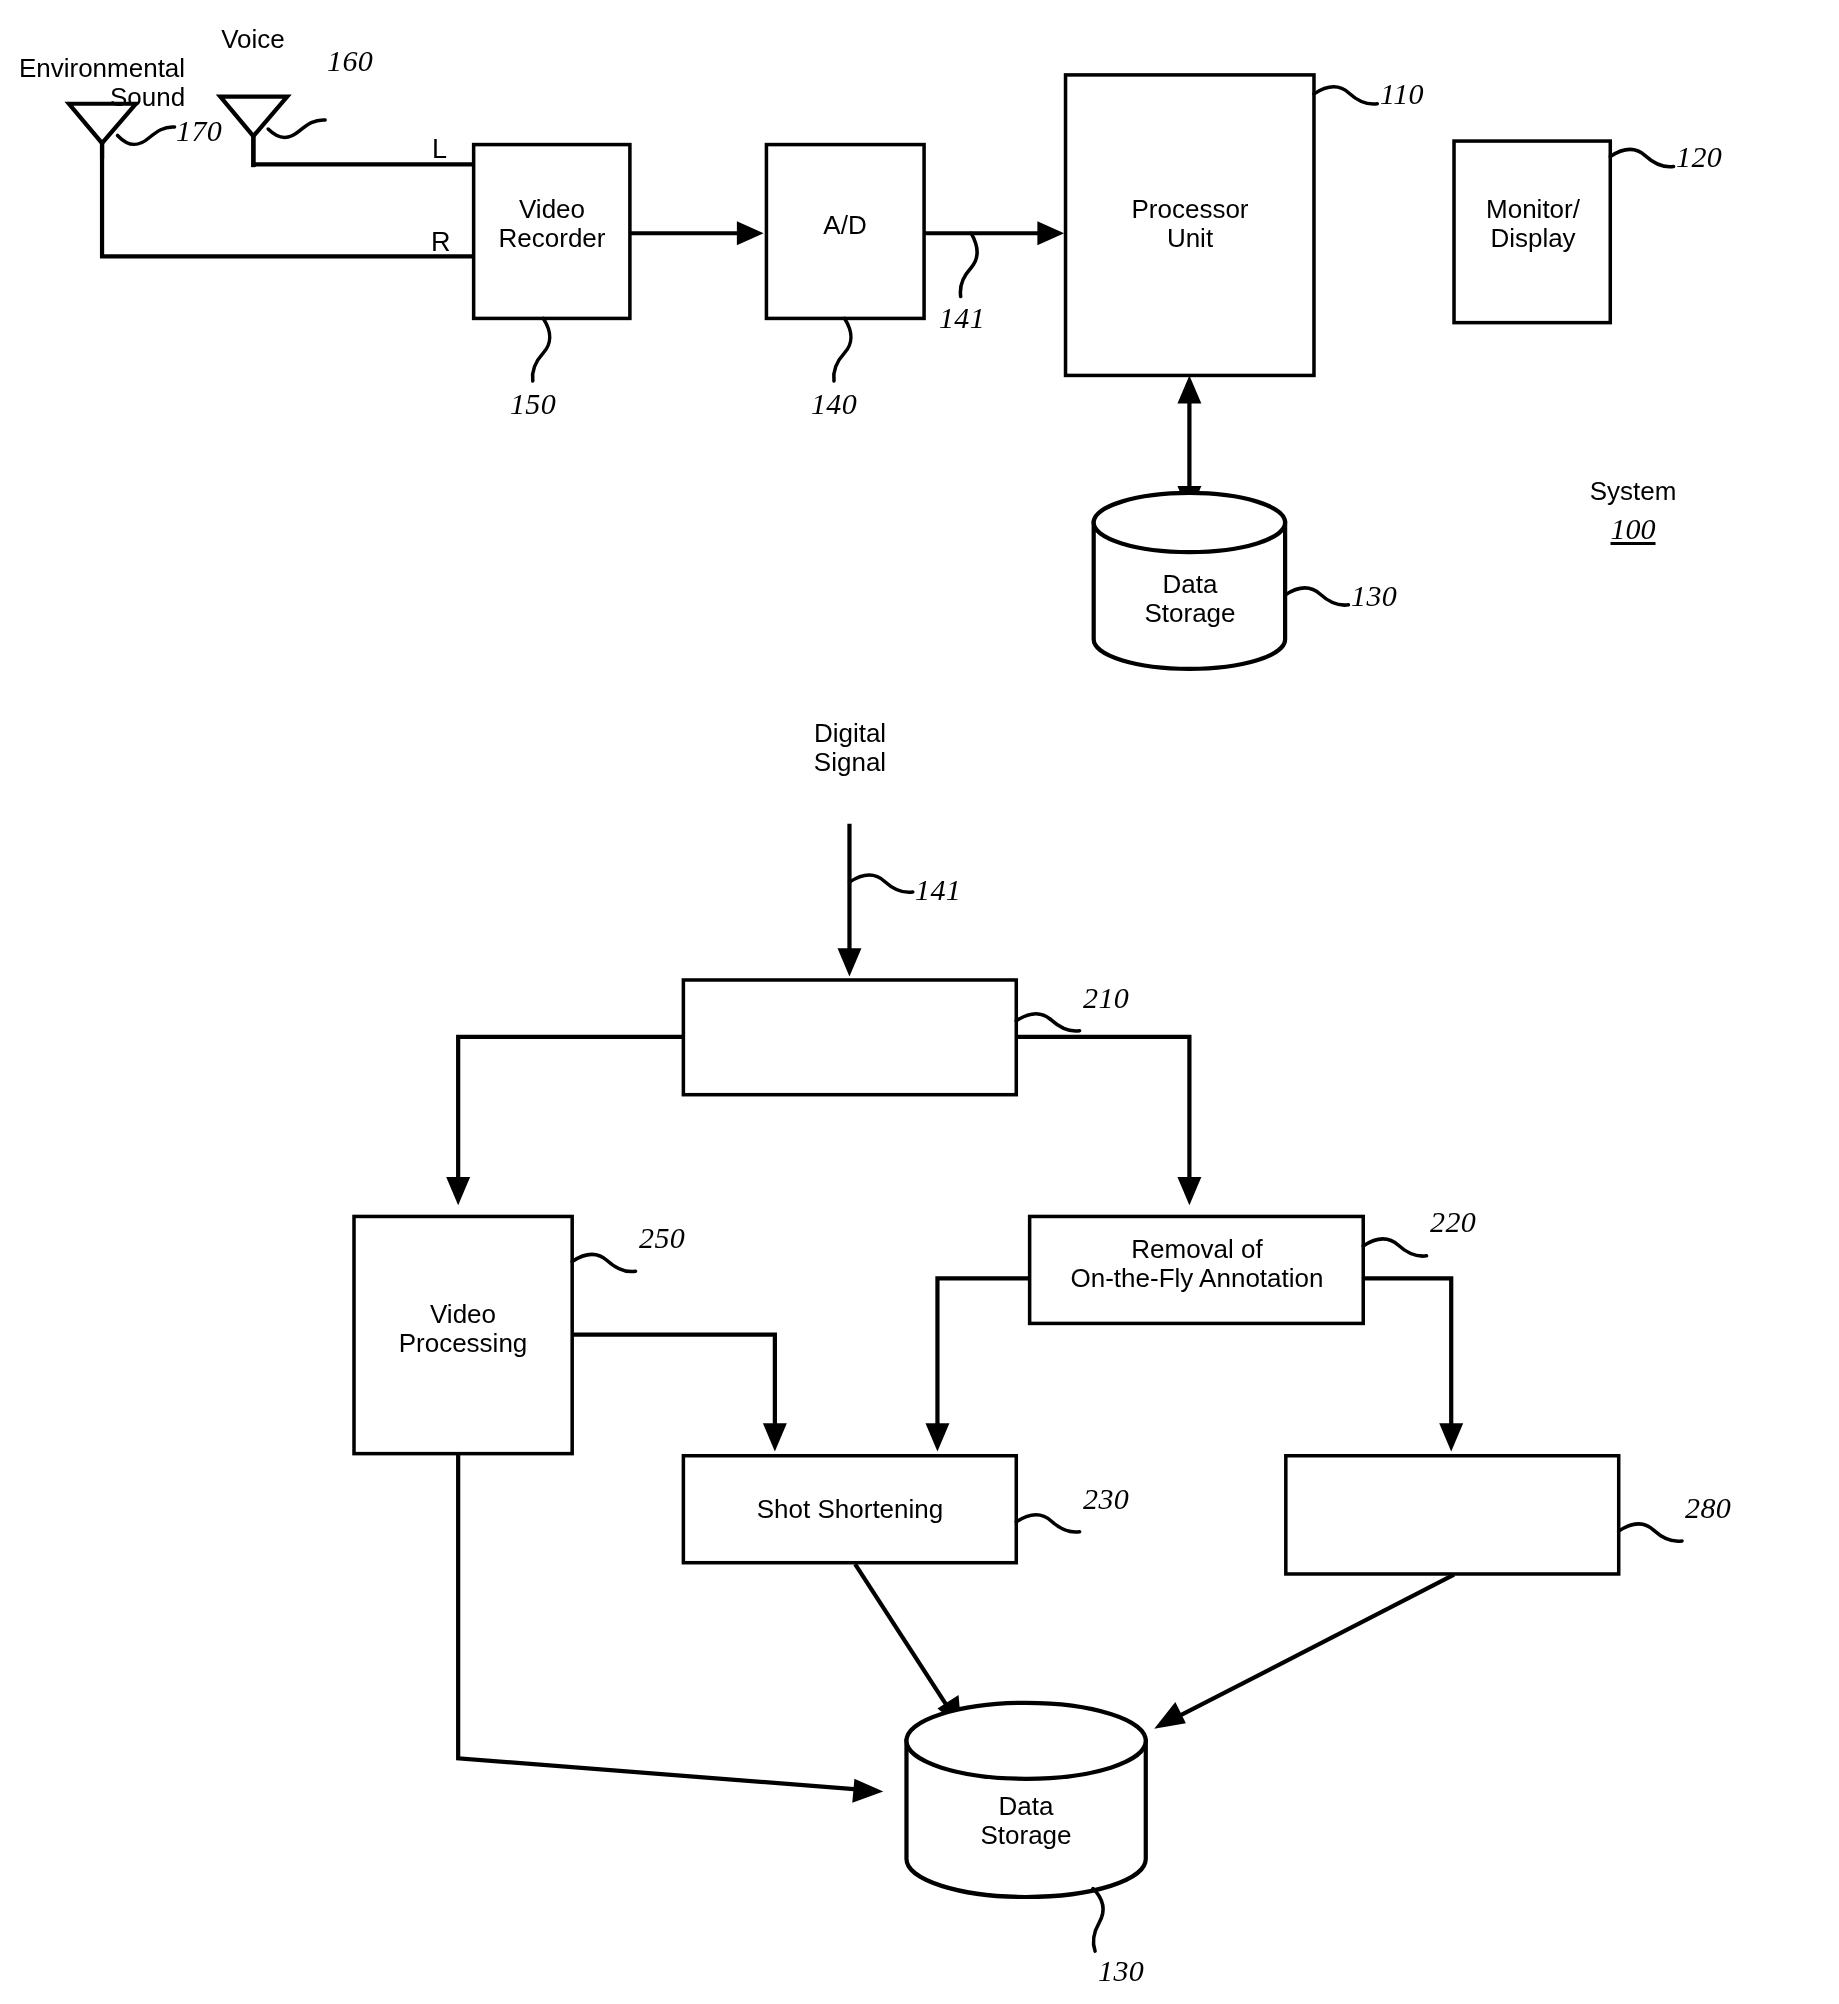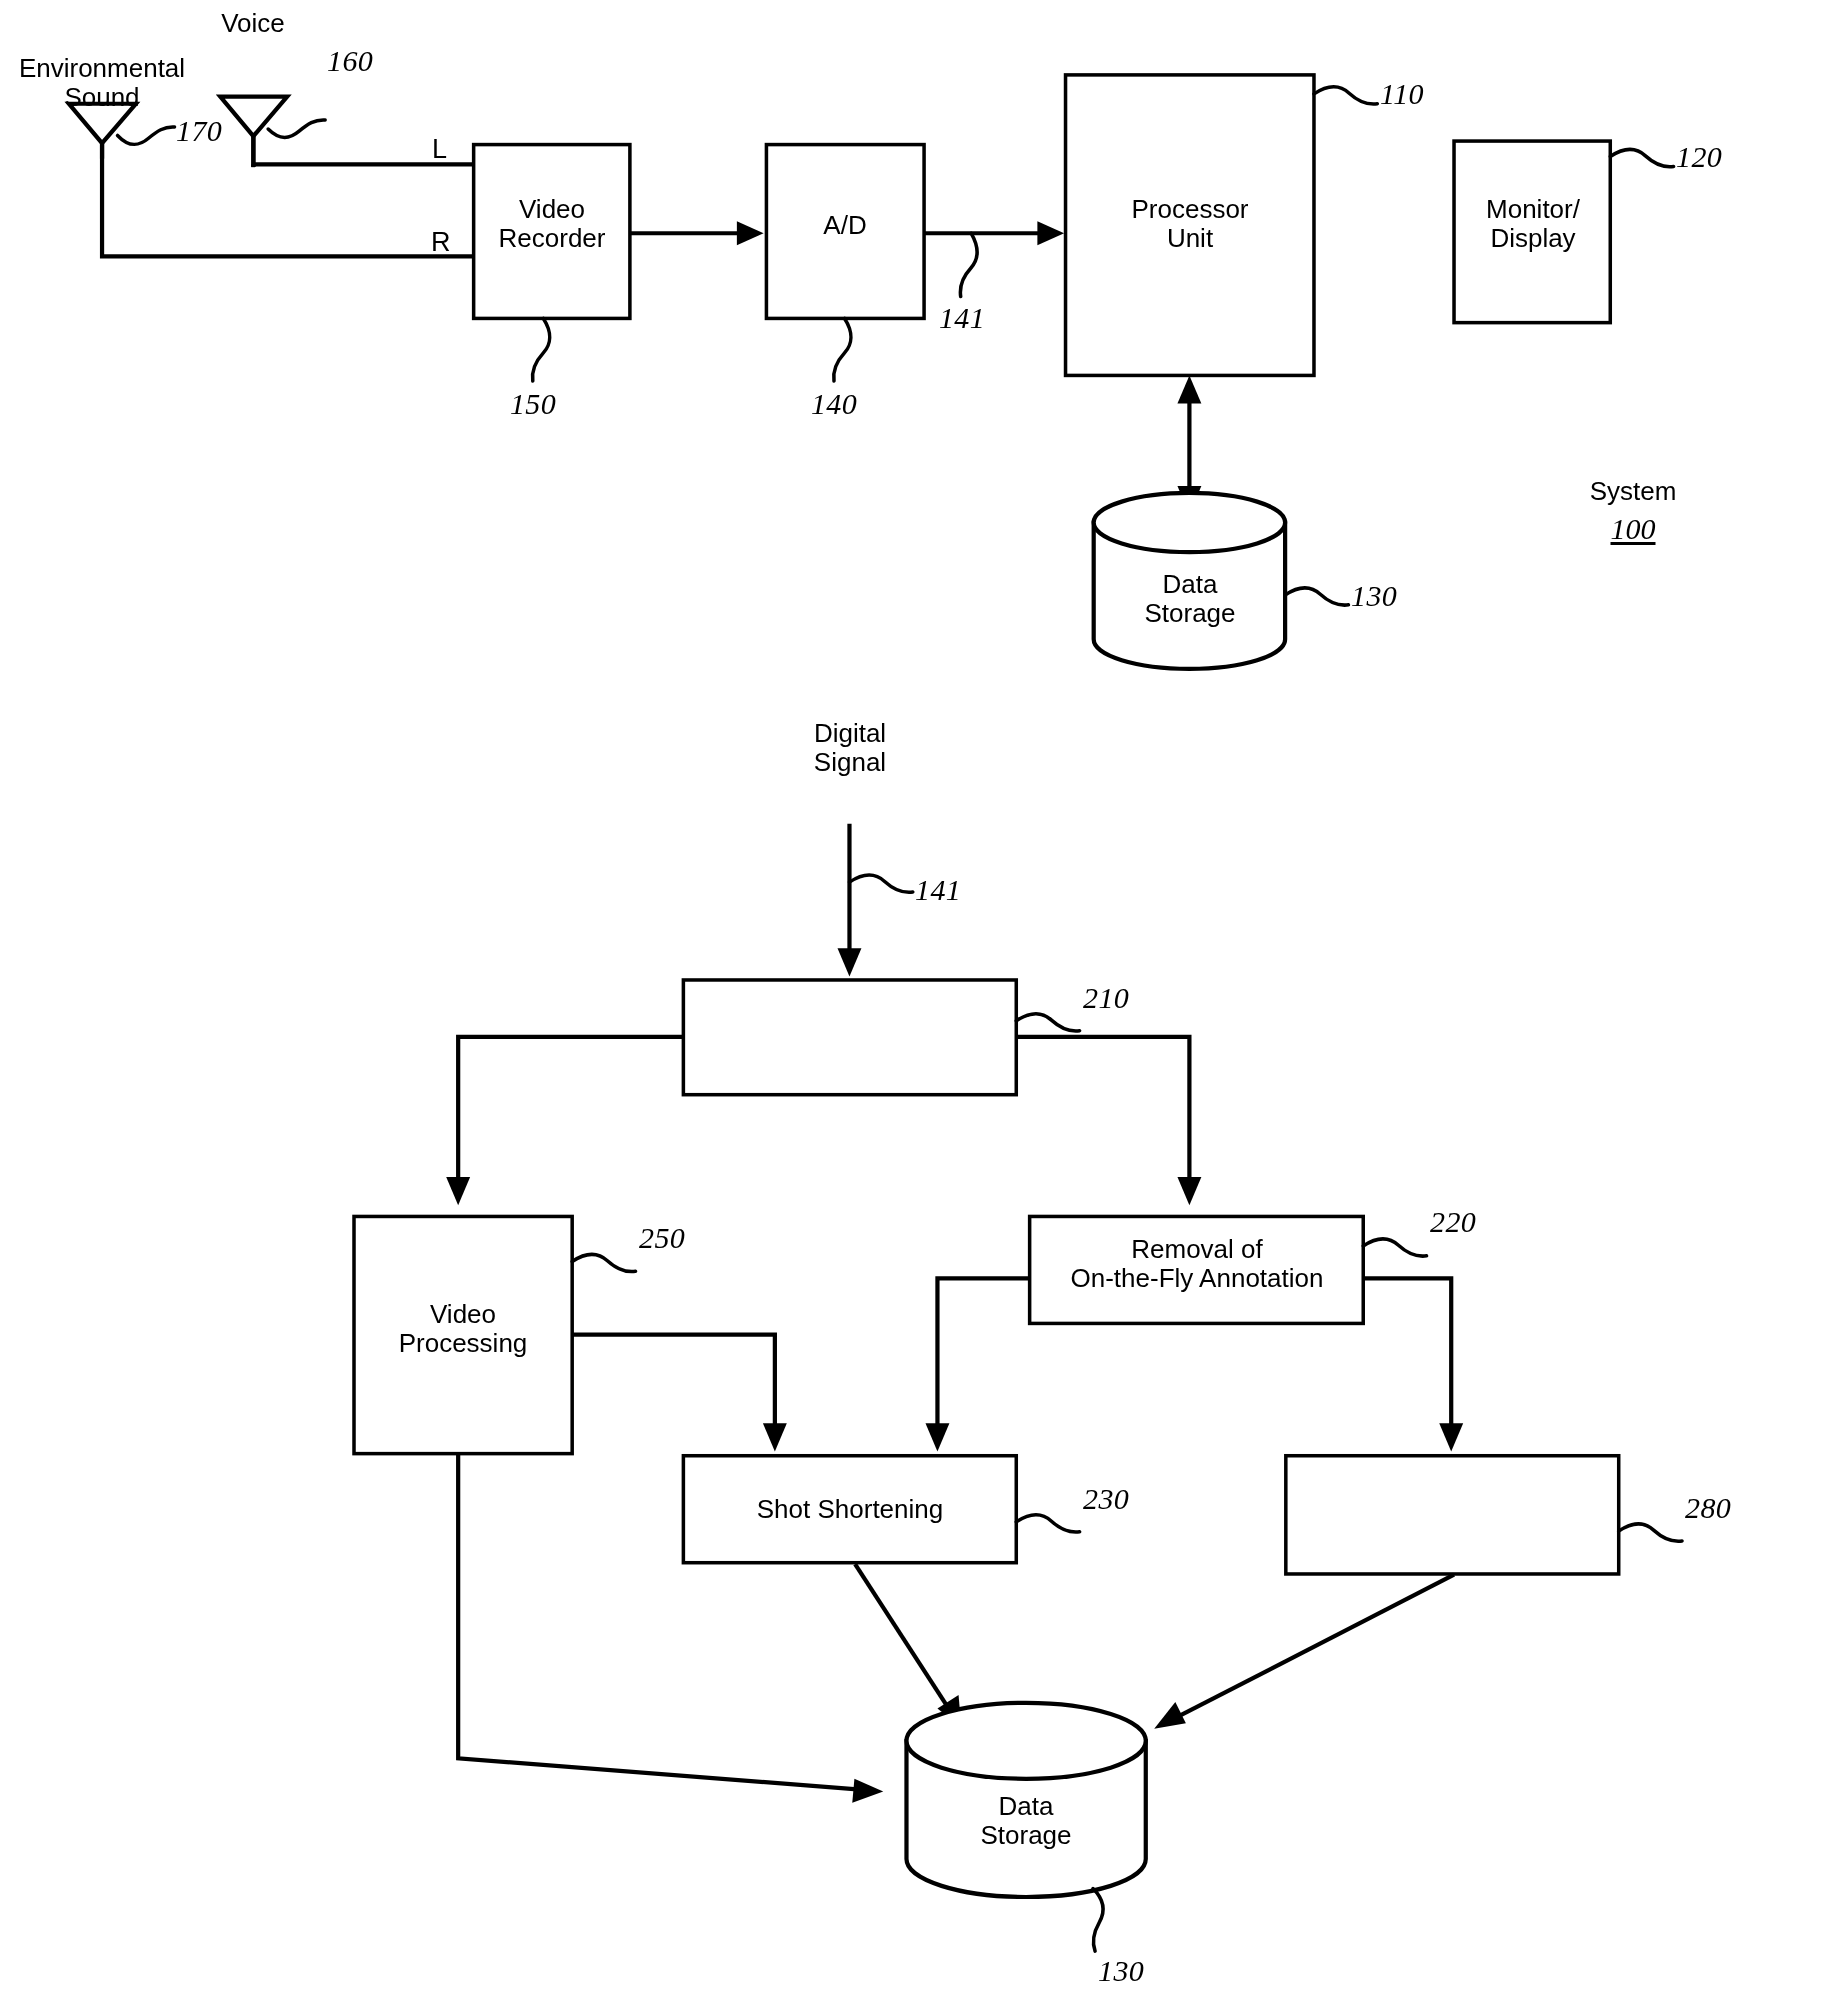--- a/index.html
+++ b/index.html
@@ -198,24 +198,24 @@
 
     <g>
       <path class="cyl" d="M 1288 2473 L 1288 2641 A 170 54 0 0 0 1628 2641 L 1628 2473 Z"></path>
       <ellipse class="cyl" cx="1458" cy="2473" rx="170" ry="54"></ellipse>
     </g>
 
     <path class="leader" d="M 1553 2683 C 1570 2700, 1570 2717, 1562 2731 C 1554 2745, 1551 2758, 1556 2772"></path>
 
   </svg>
 
-  <div class="lbl plain ctr" style="left:253px; top:9px;">Voice</div>
+  <div class="lbl plain ctr" style="left:253px; top:25px;">Voice</div>
   <div class="lbl refnum" style="left:327px; top:44px;">160</div>
 
-  <div class="lbl plain ctr" style="left:102px; top:54px;">Environmental
+  <div class="lbl plain ctr" style="left:102px; top:54px;text-align:right;">Environmental
 Sound</div>
   <div class="lbl refnum" style="left:176px; top:94px;margin-top:20px;">170</div>
 
   <div class="lbl lr" style="left:432px; top:134px;">L</div>
   <div class="lbl lr" style="left:431px; top:227px;">R</div>
 
   <div class="lbl boxlabel ctr" style="left:552px; top:195px; width:211px;">Video
 Recorder</div>
   <div class="lbl refnum ctr" style="left:533px; top:387px;">150</div>
 

